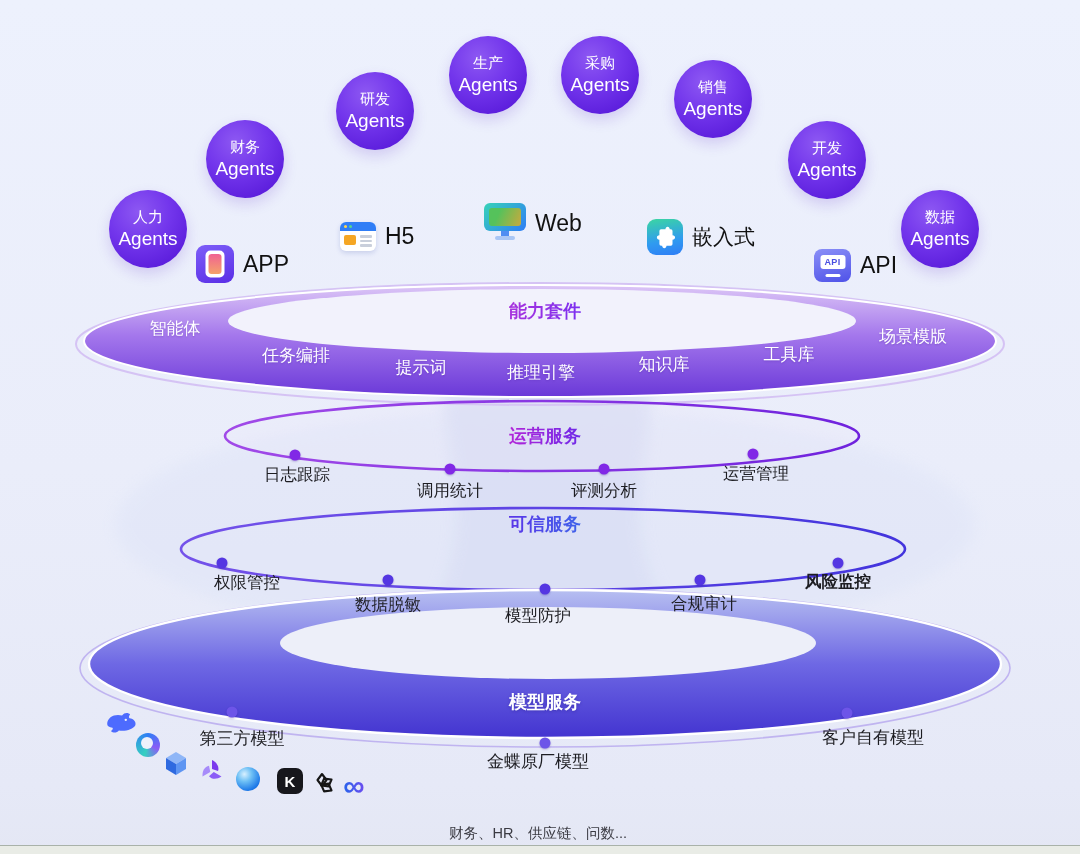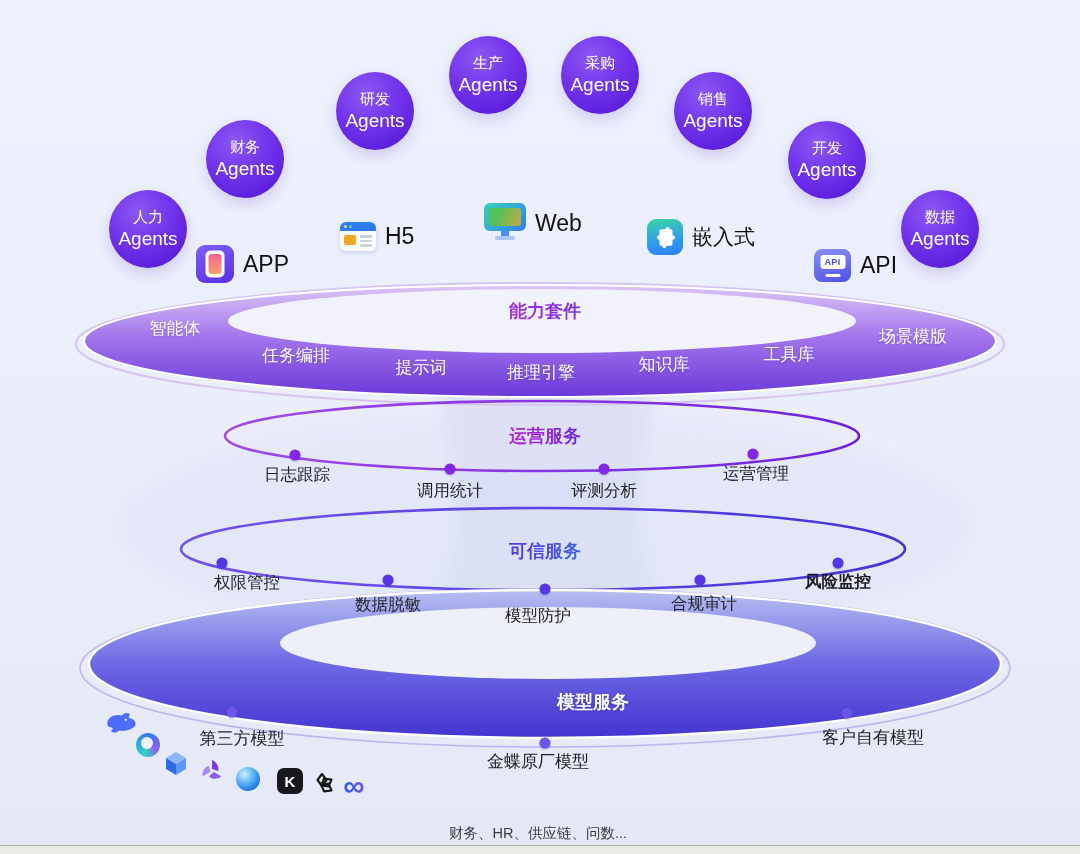--- a/index.html
+++ b/index.html
@@ -125,21 +125,21 @@
     <span class="l2">Agents</span>
   </div>
   <div class="agent abs" style="left:449px;top:36px;">
     <span class="l1">生产</span>
     <span class="l2">Agents</span>
   </div>
   <div class="agent abs" style="left:561px;top:36px;">
     <span class="l1">采购</span>
     <span class="l2">Agents</span>
   </div>
-  <div class="agent abs" style="left:674px;top:72px;align-items:center;">
+  <div class="agent abs" style="left:674px;top:60px;align-items:center;">
     <span class="l1">销售</span>
     <span class="l2">Agents</span>
   </div>
   <div class="agent abs" style="left:788px;top:121px;">
     <span class="l1">开发</span>
     <span class="l2">Agents</span>
   </div>
   <div class="agent abs" style="left:901px;top:190px;">
     <span class="l1">数据</span>
     <span class="l2">Agents</span>
@@ -202,33 +202,33 @@
   <div class="layer-title t-op abs center" style="left:545px;top:436px;">运营服务</div>
   <div class="dot dot-op abs center" style="left:295px;top:455px;"></div>
   <div class="dot dot-op abs center" style="left:450px;top:469px;"></div>
   <div class="dot dot-op abs center" style="left:604px;top:469px;"></div>
   <div class="dot dot-op abs center" style="left:753px;top:454px;"></div>
   <div class="node-label abs center" style="left:297px;top:475px;">日志跟踪</div>
   <div class="node-label abs center" style="left:450px;top:491px;">调用统计</div>
   <div class="node-label abs center" style="left:604px;top:491px;">评测分析</div>
   <div class="node-label abs center" style="left:756px;top:474px;">运营管理</div>
 
-  <div class="layer-title t-trust abs center" style="left:545px;top:551px;">可信服务</div>
+  <div class="layer-title t-trust abs center" style="left:545px;top:524px;">可信服务</div>
   <div class="dot dot-trust abs center" style="left:222px;top:563px;"></div>
   <div class="dot dot-trust abs center" style="left:388px;top:580px;"></div>
   <div class="dot dot-trust abs center" style="left:545px;top:589px;"></div>
   <div class="dot dot-trust abs center" style="left:700px;top:580px;"></div>
   <div class="dot dot-trust abs center" style="left:838px;top:563px;"></div>
   <div class="node-label abs center" style="left:247px;top:583px;">权限管控</div>
   <div class="node-label abs center" style="left:388px;top:605px;font-family:Liberation Mono, monospace;">数据脱敏</div>
   <div class="node-label abs center" style="left:538px;top:616px;">模型防护</div>
   <div class="node-label abs center" style="left:704px;top:604px;">合规审计</div>
   <div class="node-label abs center" style="left:838px;top:582px;font-weight:bold;">风险监控</div>
 
-  <div class="layer-title t-model abs center" style="left:545px;top:702px;margin-left:48px;">模型服务</div>
+  <div class="layer-title t-model abs center" style="left:545px;top:702px;">模型服务</div>
   <div class="dot dot-model abs center" style="left:232px;top:712px;"></div>
   <div class="dot dot-model abs center" style="left:545px;top:743px;"></div>
   <div class="dot dot-model abs center" style="left:847px;top:713px;"></div>
   <div class="node-label abs center" style="left:242px;top:738px;font-size:17px;">第三方模型</div>
   <div class="node-label abs center" style="left:538px;top:761px;font-size:17px;">金蝶原厂模型</div>
   <div class="node-label abs center" style="left:873px;top:737px;font-size:17px;">客户自有模型</div>
   <div class="caption abs center" style="left:538px;top:797px;margin-top:36px;">财务、HR、供应链、问数...</div>
 
   <div class="logo abs center" style="left:121px;top:723px;">
     <svg width="34" height="26" viewBox="0 0 32 24">

